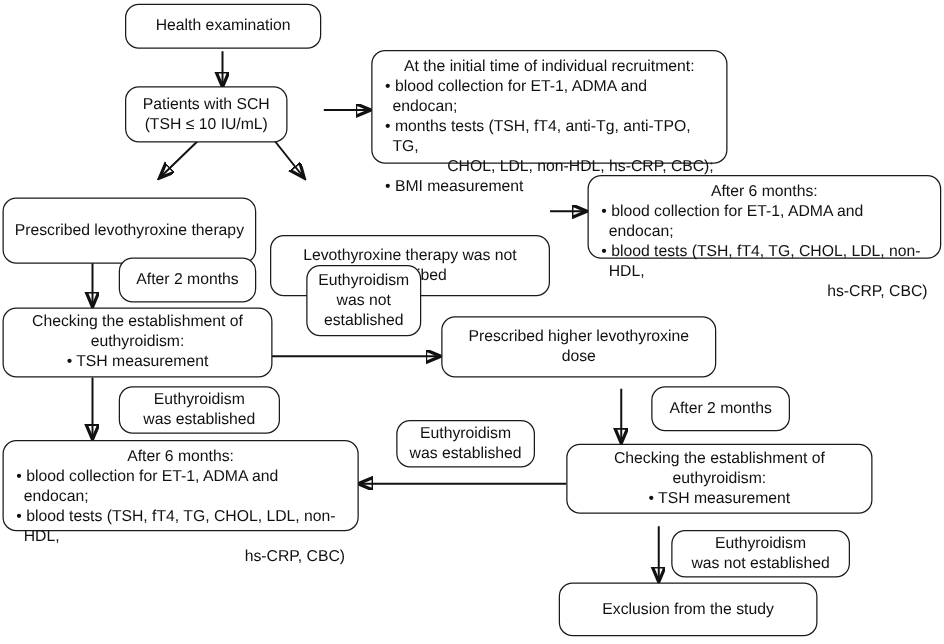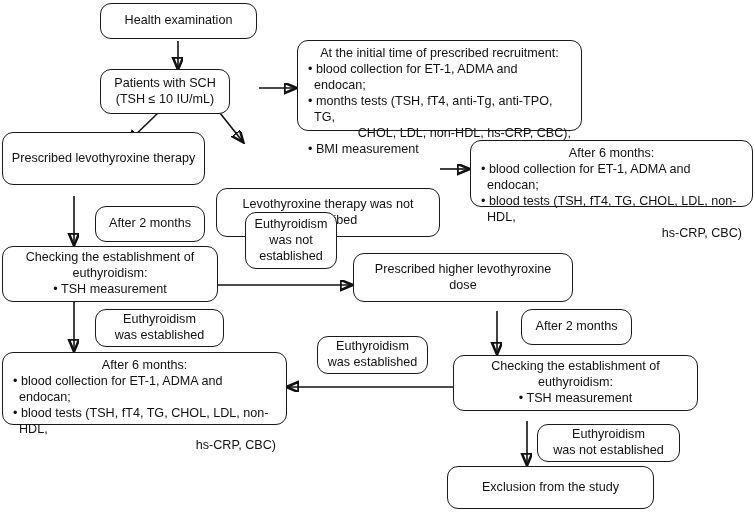--- a/index.html
+++ b/index.html
@@ -104,28 +104,28 @@
   </div>
 
   <div class="node" style="left:100px; top:69px; width:130px; height:45px;">
     <span>
       <span class="ttl">Patients with SCH</span>
       <span class="ttl">(TSH ≤ 10 IU/mL)</span>
     </span>
   </div>
 
   <div class="node left-align" style="left:297px; top:40px; width:285px; height:91px; padding:5px 10px;">
-    <span class="ttl">At the initial time of prescribed recruitment:</span>
+    <span class="ttl">At the initial time of individual recruitment:</span>
     <span class="li">• blood collection for ET-1, ADMA and endocan;</span>
     <span class="li">• months tests (TSH, fT4, anti-Tg, anti-TPO, TG,</span>
     <span class="cont">CHOL, LDL, non-HDL, hs-CRP, CBC);</span>
     <span class="li">• BMI measurement</span>
   </div>
 
-  <div class="node" style="left:2px; top:132px; width:203px; height:53px;text-align:center;">
+  <div class="node" style="left:2px; top:158px; width:203px; height:53px;text-align:center;">
     <span>Prescribed levothyroxine therapy</span>
   </div>
 
   <div class="node" style="left:216px; top:145px; width:224px; height:49px;margin-top:43px;">
     <span>
       <span class="ttl">Levothyroxine therapy was not</span>
       <span class="ttl">prescribed</span>
     </span>
   </div>
 

